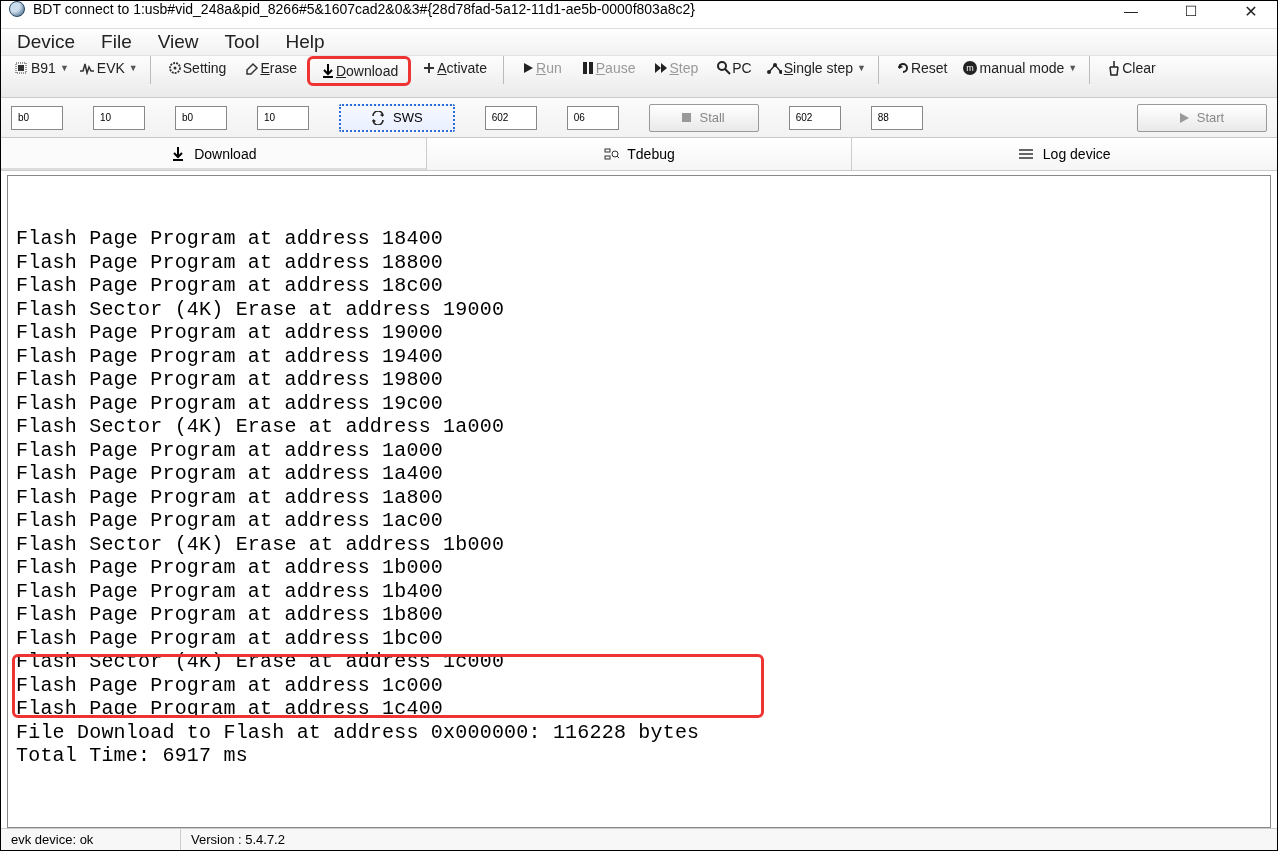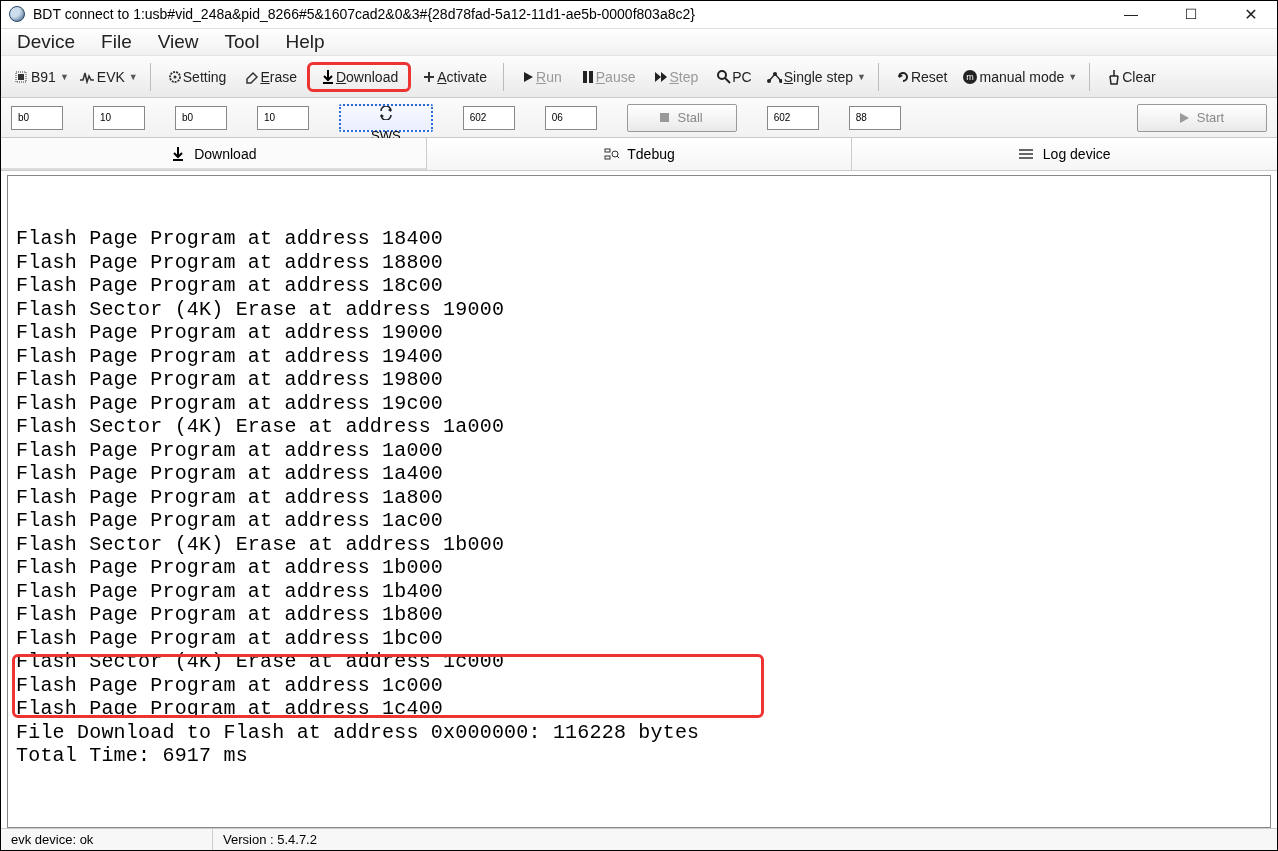--- a/index.html
+++ b/index.html
@@ -1,37 +1,37 @@
 <!DOCTYPE html>
 <html><head>
 <meta charset="utf-8">
 <style>
   * { box-sizing: border-box; margin: 0; padding: 0; }
   body { font-family: "Segoe UI", Arial, sans-serif; font-size: 13px; background: #fff; width: 1278px; height: 851px; overflow: hidden; display: flex; flex-direction: column; border: 1px solid #000; }
-  .titlebar { height: 30px; background: #fff; display: flex; align-items: center; padding: 0 8px; border-bottom: 1px solid #ddd; }
+  .titlebar { height: 30px; background: #fff; display: flex; padding: 0 8px; border-bottom: 1px solid #ddd; }
   .titlebar .app-icon { width: 16px; height: 16px; border-radius: 50%; background: radial-gradient(circle at 30% 30%, #cde 40%, #357 100%); border: 1px solid #246; margin-right: 8px; }
   .titlebar .title-text { flex: 1; font-size: 14px; color: #000; }
   .titlebar .win-btns { display: flex; gap: 24px; }
   .titlebar .win-btn { width: 36px; height: 20px; display: flex; align-items: center; justify-content: center; cursor: pointer; font-size: 14px; color: #222; }
   .titlebar .win-btn.close { font-size: 16px; }
   .menubar { height: 30px; background: linear-gradient(#fefefe,#f1f1f1); display: flex; align-items: center; padding: 0 10px; border-bottom: 1px solid #e3e3e3; gap: 14px; font-size: 19px; }
   .menubar .menu-item { cursor: pointer; padding: 2px 6px; color: #222; }
-  .toolbar { height: 46px; background: linear-gradient(#fdfdfd,#eaeaea); border-bottom: 1px solid #ccc; display: flex; align-items: center; padding: 0 8px; gap: 2px; font-size: 14px; color: #222; }
+  .toolbar { height: 46px; background: linear-gradient(#fdfdfd,#eaeaea); border-bottom: 1px solid #ccc; display: flex; align-items: flex-start; padding: 0 8px; gap: 2px; font-size: 14px; color: #222; }
   .toolbar .tb-btn { display: flex; align-items: center; padding: 4px 8px; cursor: pointer; white-space: nowrap; border-radius: 2px; }
   .toolbar .dropdown { display: flex; align-items: center; gap: 2px; padding: 4px 4px; cursor: pointer; }
   .toolbar .sep { width: 1px; height: 28px; background: #bbb; margin: 0 6px; }
   .toolbar .caret { font-size: 9px; color: #555; margin-left: 2px; }
   .toolbar .icon { display: inline-flex; align-items: center; justify-content: center; width: 16px; height: 16px; }
   .toolbar .txt u { text-decoration: underline; }
   .toolbar .disabled { color: #999; }
   .red-box { border: 3px solid #e33; border-radius: 6px; padding: 0 2px; }
   .paramsrow { height: 44px; background: linear-gradient(#fbfbfb,#f2f2f2); border-bottom: 1px solid #cacaca; display: flex; align-items: center; padding: 0 10px; gap: 30px; }
   .paramsrow input[type=text] { height: 24px; width: 52px; border: 1px solid #888; padding: 0 6px; font-size: 10px; background: #fff; }
   .paramsrow .btn { height: 28px; padding: 0 18px; border: 1px solid #999; background: linear-gradient(#fff,#e9e9e9); display: flex; align-items: center; gap: 8px; cursor: pointer; font-size: 13px; border-radius: 2px; }
-  .paramsrow .btn.sws { border: 2px dotted #2a6dd8; background: linear-gradient(#f7f9ff,#e9efff); padding: 0 30px; flex-direction: column; }
+  .paramsrow .btn.sws { border: 2px dotted #2a6dd8; background: linear-gradient(#f7f9ff,#e9efff); padding: 0 30px; }
   .paramsrow .btn.ghost { color: #888; }
   .paramsrow .btn .sq { width: 9px; height: 9px; background: #999; }
   .paramsrow .btn .play { width: 0; height: 0; border-left: 9px solid #999; border-top: 5px solid transparent; border-bottom: 5px solid transparent; }
   .tabsrow { height: 36px; display: flex; border-bottom: 1px solid #ccc; background: #fff; }
   .tabsrow .tab { flex: 1; display: flex; align-items: center; justify-content: center; gap: 8px; border-right: 1px solid #ccc; font-size: 14px; cursor: pointer; background: linear-gradient(#fff,#f5f5f5); }
   .tabsrow .tab.active { background: #fbfbfb; box-shadow: inset 0 -2px 0 #ddd; }
   .tabsrow .tab:last-child { border-right: none; }
   .tabsrow .tab .tabicon { width: 16px; height: 16px; display: inline-flex; align-items: center; justify-content: center; }
   .logwrap { flex: 1; position: relative; border: 1px solid #888; margin: 4px 6px 0 6px; background: #fff; display: flex; flex-direction: column; }
   .logarea { flex: 1; overflow: auto; position: relative; }
@@ -268,15 +268,15 @@
 
 <div class="logwrap">
   <div class="logarea">
     <div class="loglines" id="loglines">
       <div>Flash Page Program at address 18400</div><div>Flash Page Program at address 18800</div><div>Flash Page Program at address 18c00</div><div>Flash Sector (4K) Erase at address 19000</div><div>Flash Page Program at address 19000</div><div>Flash Page Program at address 19400</div><div>Flash Page Program at address 19800</div><div>Flash Page Program at address 19c00</div><div>Flash Sector (4K) Erase at address 1a000</div><div>Flash Page Program at address 1a000</div><div>Flash Page Program at address 1a400</div><div>Flash Page Program at address 1a800</div><div>Flash Page Program at address 1ac00</div><div>Flash Sector (4K) Erase at address 1b000</div><div>Flash Page Program at address 1b000</div><div>Flash Page Program at address 1b400</div><div>Flash Page Program at address 1b800</div><div>Flash Page Program at address 1bc00</div><div>Flash Sector (4K) Erase at address 1c000</div><div>Flash Page Program at address 1c000</div><div>Flash Page Program at address 1c400</div><div>File Download to Flash at address 0x000000: 116228 bytes</div><div>Total Time: 6917 ms</div><div class="annot-download"></div>
     </div>
   </div>
 </div>
 
 <div class="statusbar">
-  <div class="cell" style="width:212px">evk device: ok</div>
+  <div class="cell" style="width:180px">evk device: ok</div>
   <div class="cell" style="width:140px">Version : 5.4.7.2</div>
 </div>
 
 </body></html>

